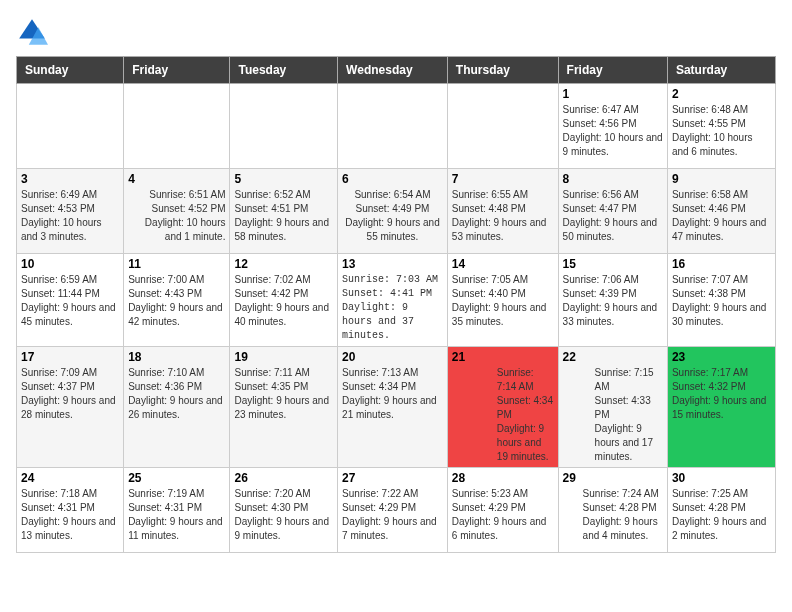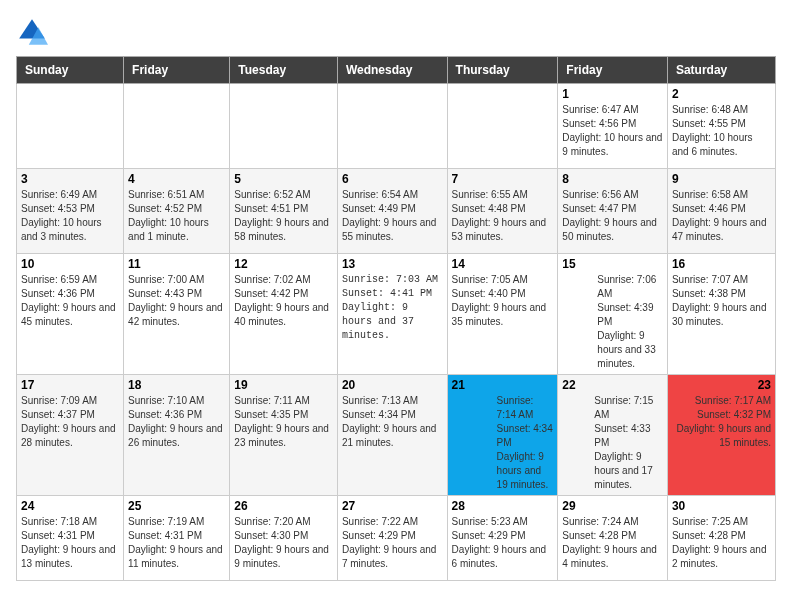--- a/index.html
+++ b/index.html
@@ -142,33 +142,33 @@
       </tr>
       <tr class="week-row" style="background: rgb(245, 245, 245);">
         <td style="background: rgb(245, 245, 245);">
           <span class="day-number">3</span>
           <div class="day-info" style="white-space: pre-line;">Sunrise: 6:49 AM
 Sunset: 4:53 PM
 Daylight: 10 hours and 3 minutes.</div>
         </td>
         <td style="background: rgb(245, 245, 245);">
           <span class="day-number">4</span>
-          <div class="day-info" style="white-space: pre-line;">Sunrise: 6:51 AM
+          <div class="day-info" style="white-space: pre-line; text-align: right;">Sunrise: 6:51 AM
 Sunset: 4:52 PM
 Daylight: 10 hours and 1 minute.</div>
         </td>
         <td style="background: rgb(245, 245, 245);">
           <span class="day-number">5</span>
           <div class="day-info" style="white-space: pre-line;">Sunrise: 6:52 AM
 Sunset: 4:51 PM
 Daylight: 9 hours and 58 minutes.</div>
         </td>
         <td style="background: rgb(245, 245, 245);">
           <span class="day-number">6</span>
-          <div class="day-info" style="white-space: pre-line;">Sunrise: 6:54 AM
+          <div class="day-info" style="white-space: pre-line; text-align: center;">Sunrise: 6:54 AM
 Sunset: 4:49 PM
 Daylight: 9 hours and 55 minutes.</div>
         </td>
         <td style="background: rgb(245, 245, 245);">
           <span class="day-number">7</span>
           <div class="day-info" style="white-space: pre-line;">Sunrise: 6:55 AM
 Sunset: 4:48 PM
 Daylight: 9 hours and 53 minutes.</div>
         </td>
         <td style="background: rgb(245, 245, 245);">
@@ -181,21 +181,21 @@
           <span class="day-number">9</span>
           <div class="day-info" style="white-space: pre-line;">Sunrise: 6:58 AM
 Sunset: 4:46 PM
 Daylight: 9 hours and 47 minutes.</div>
         </td>
       </tr>
       <tr class="week-row">
         <td>
           <span class="day-number">10</span>
           <div class="day-info" style="white-space: pre-line;">Sunrise: 6:59 AM
-Sunset: 4:36 PM
+Sunset: 11:44 PM
 Daylight: 9 hours and 45 minutes.</div>
         </td>
         <td>
           <span class="day-number">11</span>
           <div class="day-info" style="white-space: pre-line;">Sunrise: 7:00 AM
 Sunset: 4:43 PM
 Daylight: 9 hours and 42 minutes.</div>
         </td>
         <td>
           <span class="day-number">12</span>
@@ -210,21 +210,21 @@
 Daylight: 9 hours and 37 minutes.</div>
         </td>
         <td>
           <span class="day-number">14</span>
           <div class="day-info" style="white-space: pre-line;">Sunrise: 7:05 AM
 Sunset: 4:40 PM
 Daylight: 9 hours and 35 minutes.</div>
         </td>
         <td>
           <span class="day-number">15</span>
-          <div class="day-info" style="white-space: pre-line; margin-left: 35px;">Sunrise: 7:06 AM
+          <div class="day-info" style="white-space: pre-line;">Sunrise: 7:06 AM
 Sunset: 4:39 PM
 Daylight: 9 hours and 33 minutes.</div>
         </td>
         <td>
           <span class="day-number">16</span>
           <div class="day-info" style="white-space: pre-line;">Sunrise: 7:07 AM
 Sunset: 4:38 PM
 Daylight: 9 hours and 30 minutes.</div>
         </td>
       </tr>
@@ -246,33 +246,33 @@
           <div class="day-info" style="white-space: pre-line;">Sunrise: 7:11 AM
 Sunset: 4:35 PM
 Daylight: 9 hours and 23 minutes.</div>
         </td>
         <td style="background: rgb(245, 245, 245);">
           <span class="day-number">20</span>
           <div class="day-info" style="white-space: pre-line;">Sunrise: 7:13 AM
 Sunset: 4:34 PM
 Daylight: 9 hours and 21 minutes.</div>
         </td>
-        <td style="background: #0ea5e9;">
+        <td style="background: #ef4444;">
           <span class="day-number">21</span>
           <div class="day-info" style="white-space: pre-line; margin-left: 45px;">Sunrise: 7:14 AM
 Sunset: 4:34 PM
 Daylight: 9 hours and 19 minutes.</div>
         </td>
         <td style="background: rgb(245, 245, 245);">
           <span class="day-number">22</span>
           <div class="day-info" style="white-space: pre-line; margin-left: 32px;">Sunrise: 7:15 AM
 Sunset: 4:33 PM
 Daylight: 9 hours and 17 minutes.</div>
         </td>
-        <td style="background: #ef4444; text-align: right;">
+        <td style="background: #22c55e;">
           <span class="day-number">23</span>
           <div class="day-info" style="white-space: pre-line;">Sunrise: 7:17 AM
 Sunset: 4:32 PM
 Daylight: 9 hours and 15 minutes.</div>
         </td>
       </tr>
       <tr class="week-row">
         <td>
           <span class="day-number">24</span>
           <div class="day-info" style="white-space: pre-line;">Sunrise: 7:18 AM
@@ -298,21 +298,21 @@
 Daylight: 9 hours and 7 minutes.</div>
         </td>
         <td>
           <span class="day-number">28</span>
           <div class="day-info" style="white-space: pre-line;">Sunrise: 5:23 AM
 Sunset: 4:29 PM
 Daylight: 9 hours and 6 minutes.</div>
         </td>
         <td>
           <span class="day-number">29</span>
-          <div class="day-info" style="white-space: pre-line;">Sunrise: 7:24 AM
+          <div class="day-info" style="white-space: pre-line; margin-left: 20px;">Sunrise: 7:24 AM
 Sunset: 4:28 PM
 Daylight: 9 hours and 4 minutes.</div>
         </td>
         <td>
           <span class="day-number">30</span>
           <div class="day-info" style="white-space: pre-line;">Sunrise: 7:25 AM
 Sunset: 4:28 PM
 Daylight: 9 hours and 2 minutes.</div>
         </td>
       </tr>

